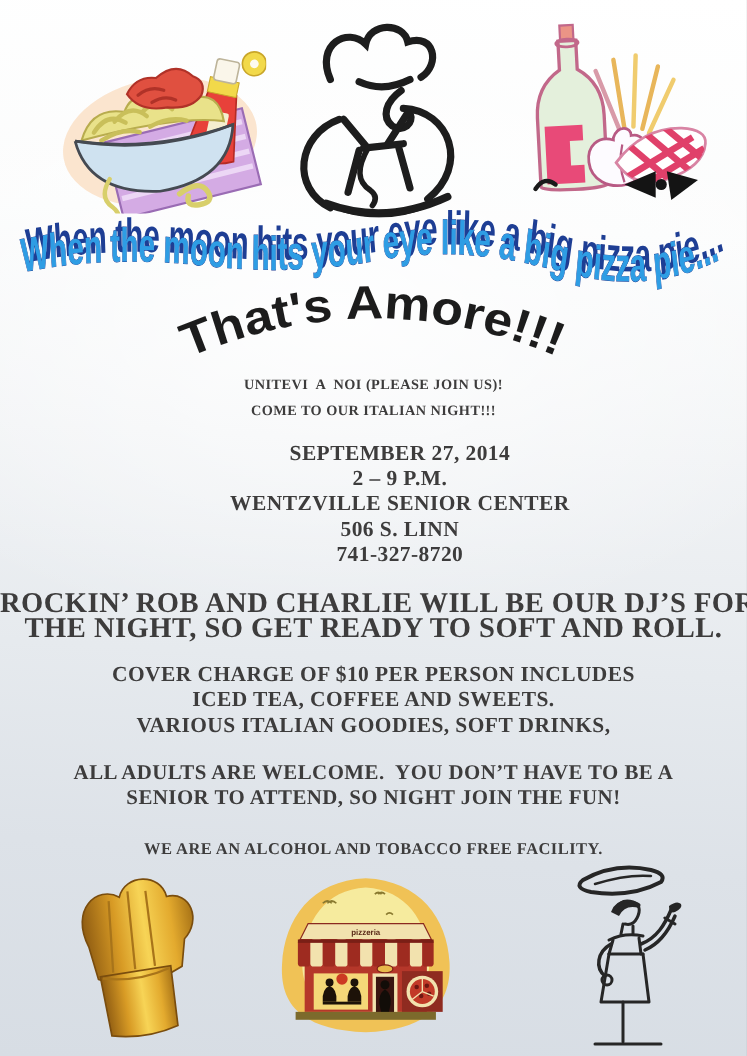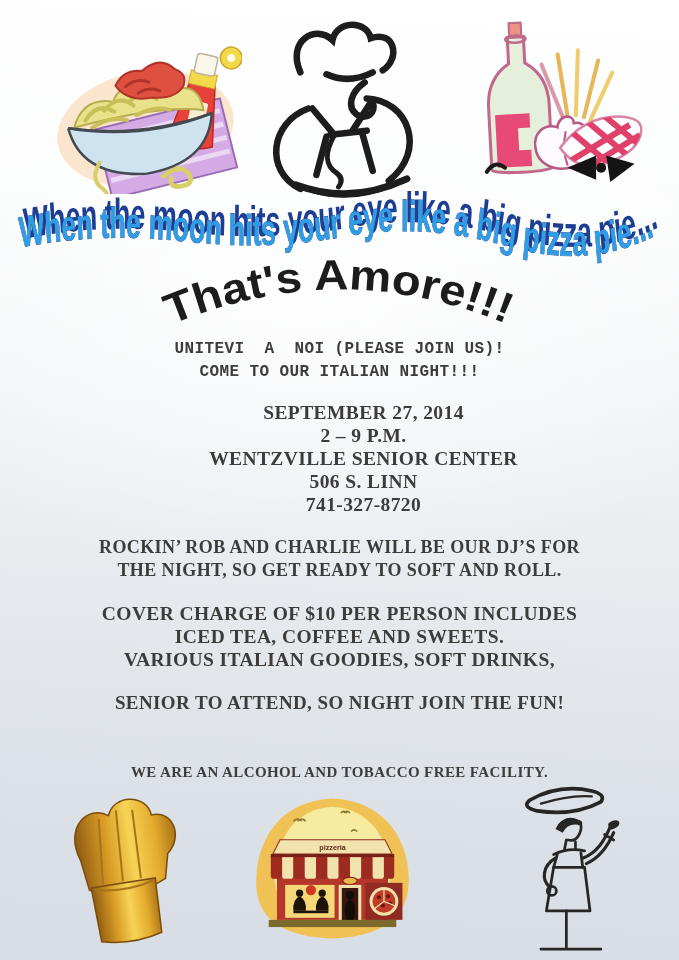--- a/index.html
+++ b/index.html
@@ -15,23 +15,23 @@
   .wordart-blue{position:absolute; left:16px; top:190px; width:646px; height:76px;}
   .wordart-blue svg{width:100%; height:100%; display:block;}
   .wordart-blue text{font-family:"Liberation Sans",sans-serif; font-weight:bold; font-size:54px;}
   .wordart-arc{position:absolute; left:138px; top:246px; width:404px; height:92px;}
   .wordart-arc svg{width:100%; height:100%; display:block;}
   .wordart-arc text{font-family:"Liberation Sans",sans-serif; font-weight:bold; font-size:44px;}
   
   .para{position:absolute; left:0; width:679px; text-align:center;
         font-weight:bold; color:#3d3c3c; letter-spacing:.4px; line-height:23px;}
   .para .line{white-space:pre; display:block;}
-  .p-invite  {top:338px; font-size:16px;font-family:Liberation Mono, monospace;}
+  .p-invite  {top:338px; font-size:13px;}
   .p-date    {top:401px; font-size:19.5px;padding-left:24px;}
-  .p-dj      {top:536px; font-size:18px;}
+  .p-dj      {top:536px; font-size:26px;}
   .p-cover   {top:602px; font-size:19.5px;text-align:center;}
   .p-welcome {top:691px; font-size:19px;}
   .p-facility{top:761px; font-size:15px;}
   
   .a-spaghetti{left:44px;  top:26px;  width:198px; height:168px;}
   .a-chef     {left:250px; top:12px;  width:166px; height:186px;}
   .a-wine     {left:438px; top:20px;  width:218px; height:172px;}
   .a-goldhat  {left:40px;  top:788px; width:162px; height:162px;}
   .a-pizzeria {left:242px; top:790px; width:180px; height:160px;}
   .a-tosser   {left:490px; top:776px; width:150px; height:178px;}
@@ -178,20 +178,21 @@
     <span class="line">THE NIGHT, SO GET READY TO SOFT AND ROLL.</span>
   </div>
 
   <div class="para p-cover">
     <span class="line">COVER CHARGE OF $10 PER PERSON INCLUDES</span>
     <span class="line">ICED TEA, COFFEE AND SWEETS.</span>
     <span class="line">VARIOUS ITALIAN GOODIES, SOFT DRINKS,</span>
   </div>
 
   <div class="para p-welcome">
+    <span class="line">ALL ADULTS ARE WELCOME.  YOU DON’T HAVE TO BE A</span>
     <span class="line">SENIOR TO ATTEND, SO NIGHT JOIN THE FUN!</span>
   </div>
 
   <div class="para p-facility">
     <span class="line">WE ARE AN ALCOHOL AND TOBACCO FREE FACILITY.</span>
   </div>
 
   <div class="art a-goldhat">
     <svg viewBox="0 0 160 160">
       <defs>

